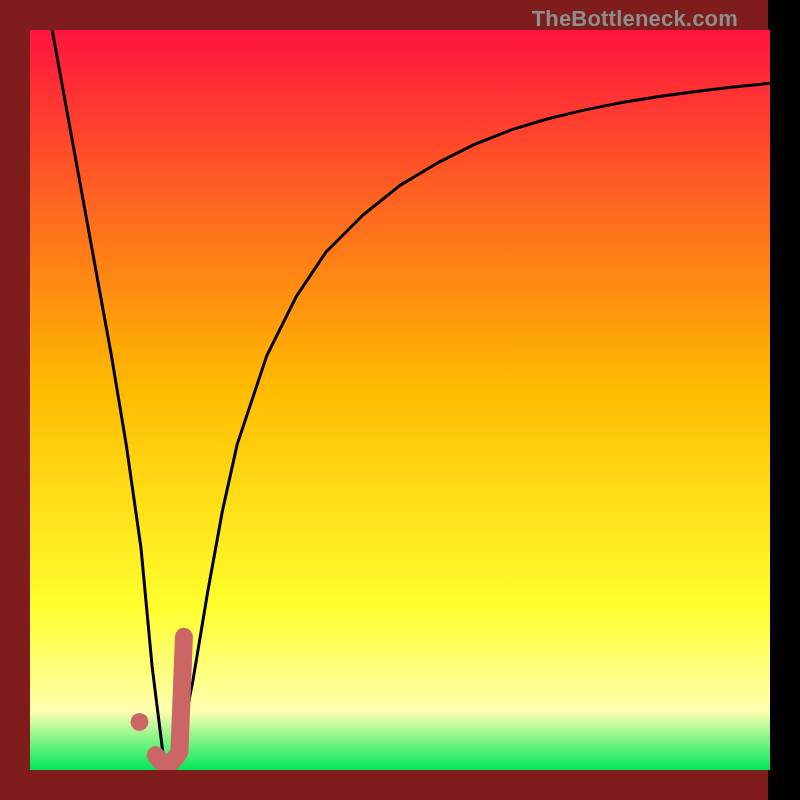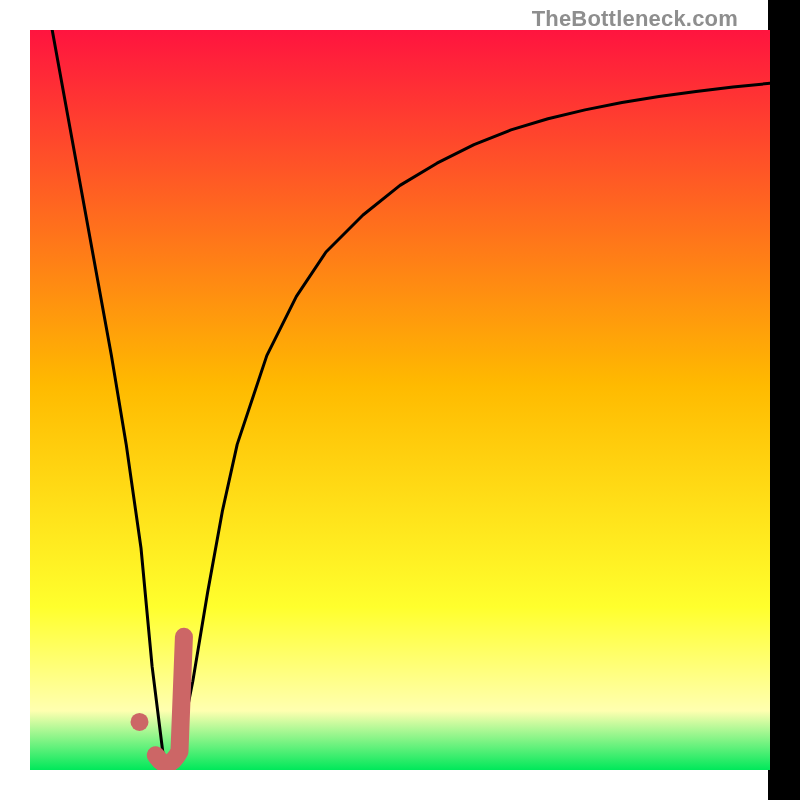--- a/index.html
+++ b/index.html
@@ -9,21 +9,21 @@
     height: 800px;
     background: #000;
     overflow: hidden;
   }
   .frame {
     position: absolute;
     left: 0;
     top: 0;
     width: 768px;
     height: 800px;
-    background: #ffffff;
+    background: #7f1d1d;
   }
   .plot {
     position: absolute;
     left: 30px;
     top: 30px;
     width: 740px;
     height: 740px;
     overflow: hidden;
   }
   .watermark {

